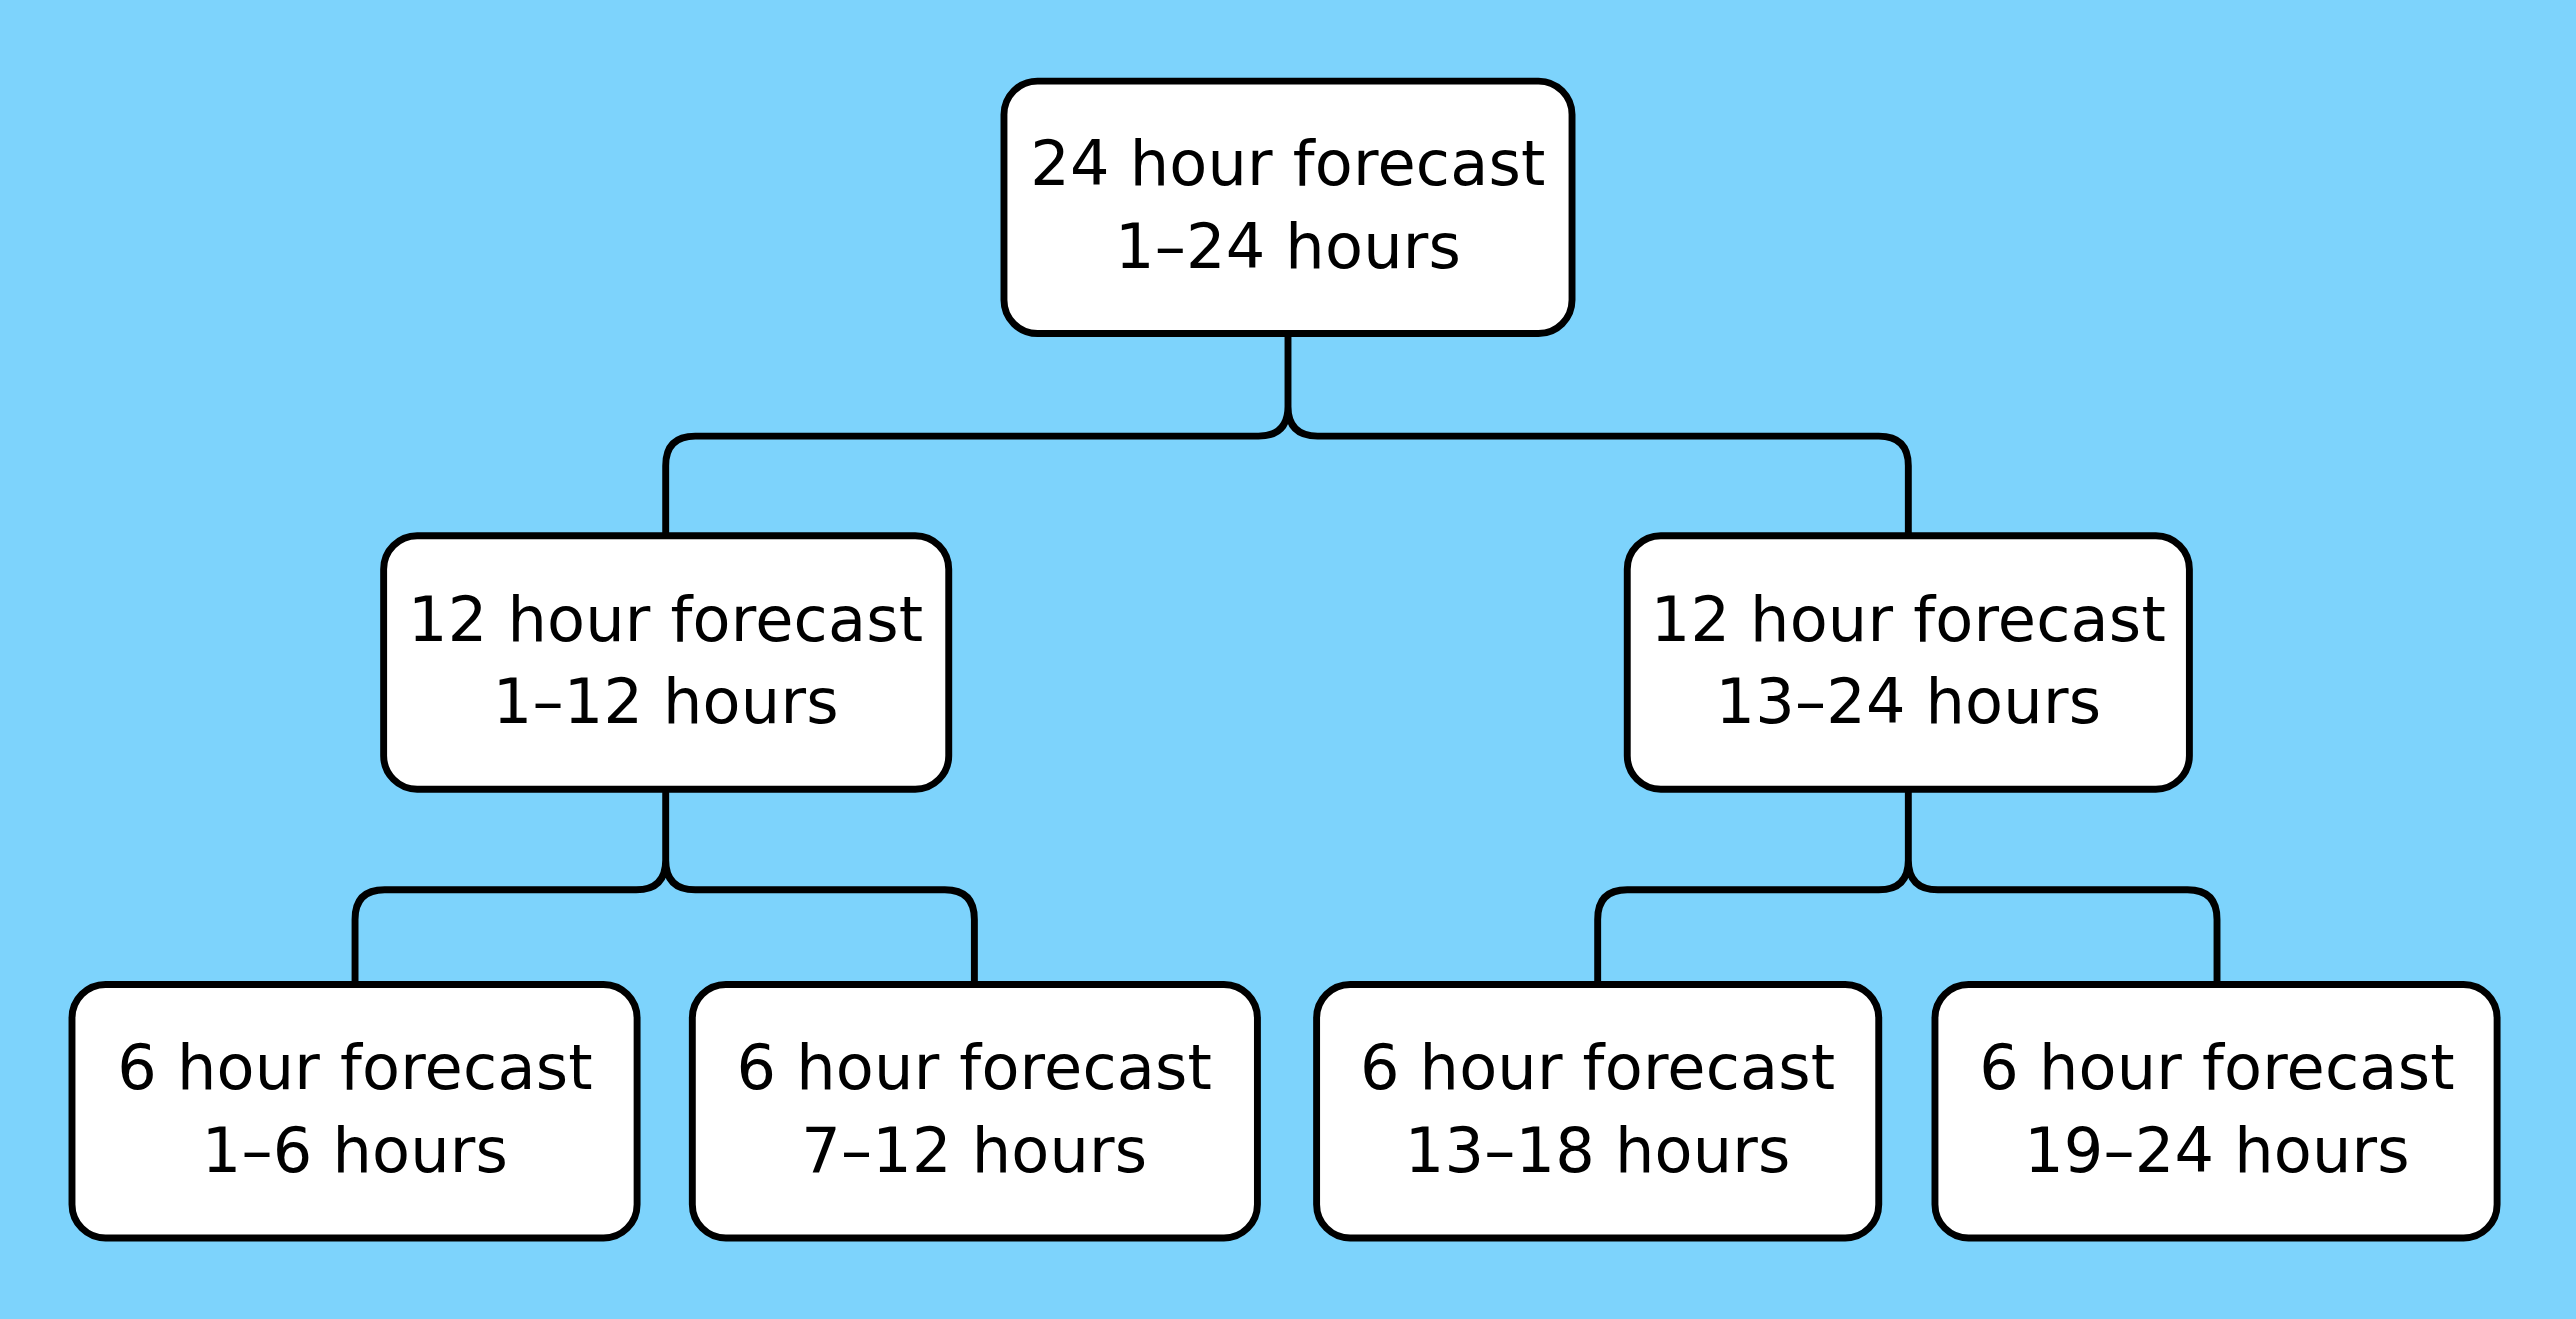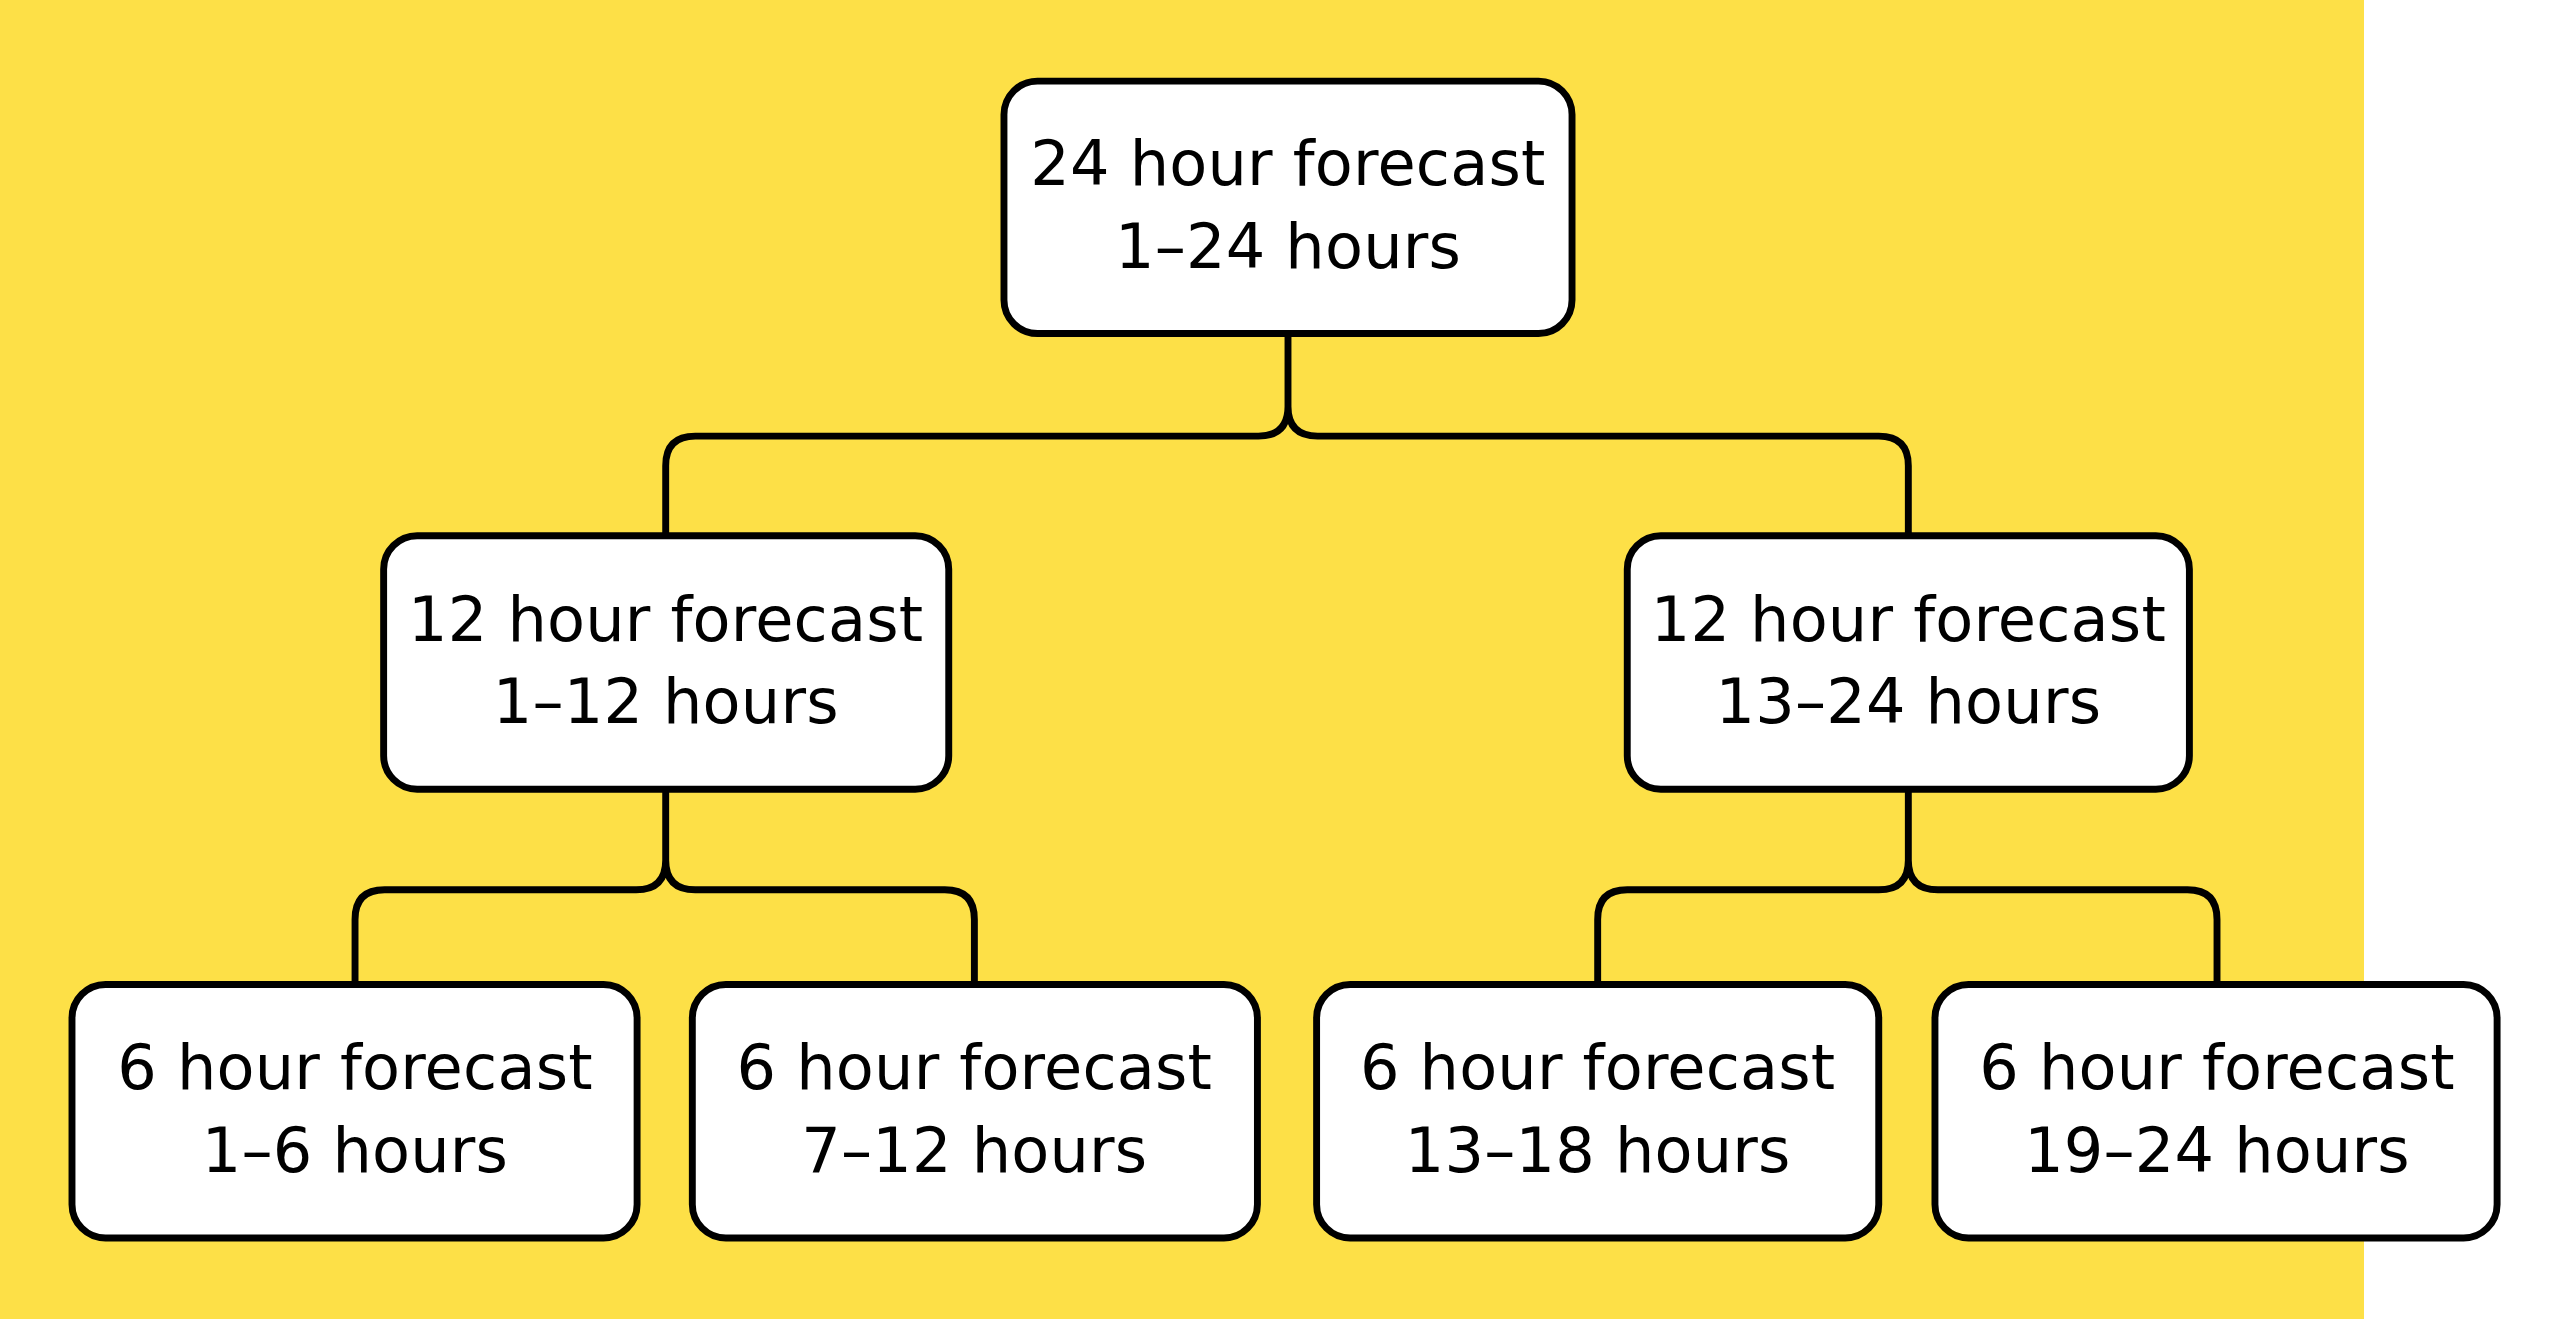--- a/index.html
+++ b/index.html
@@ -8,23 +8,23 @@
     background: #ffffff;
   }
   body {
     width: 2576px;
     height: 1320px;
     overflow: hidden;
     font-family: "DejaVu Sans", sans-serif;
   }
   #diagram-root {
     position: relative;
-    width: 2364px;
+    width: 2576px;
     height: 1320px;
-    background: #fde047;
+    background: #7dd3fc;
   }
   svg#tree-svg {
     display: block;
     width: 2576px;
     height: 1320px;
   }
   .node-box {
     fill: #ffffff;
     stroke: #000000;
     stroke-width: 7;

